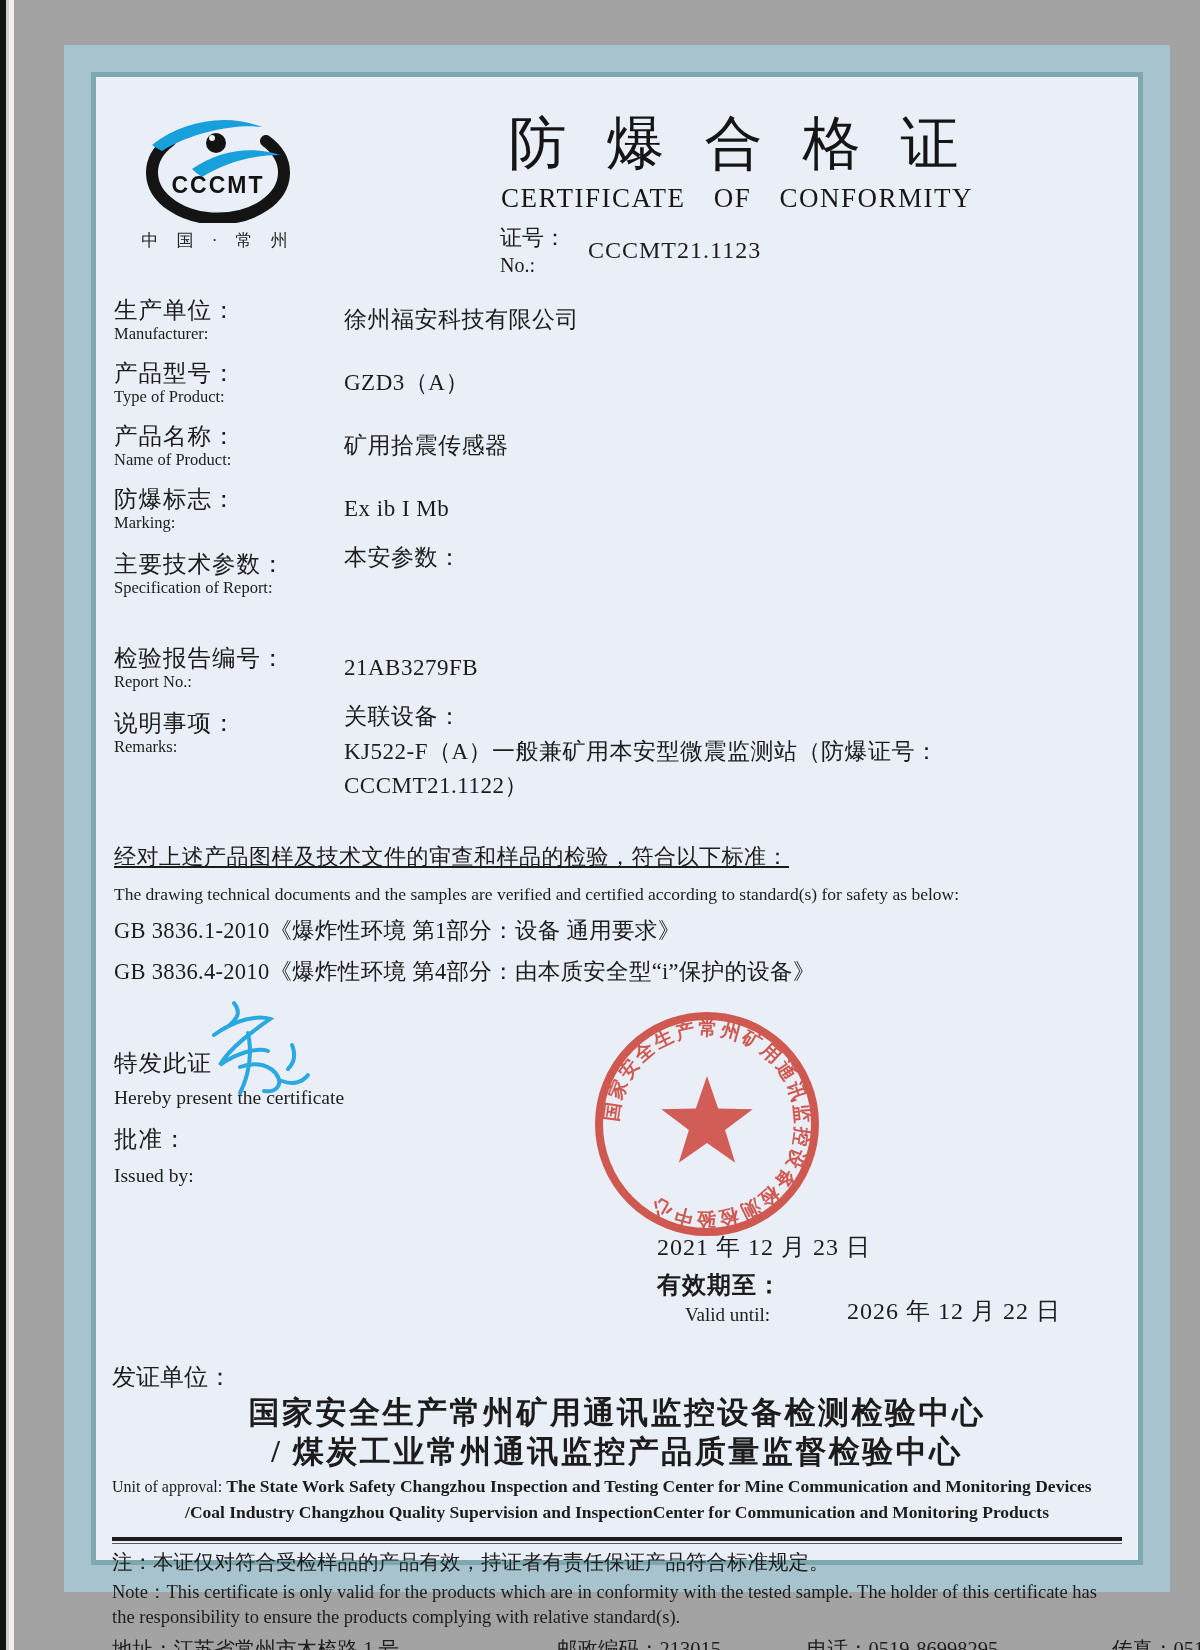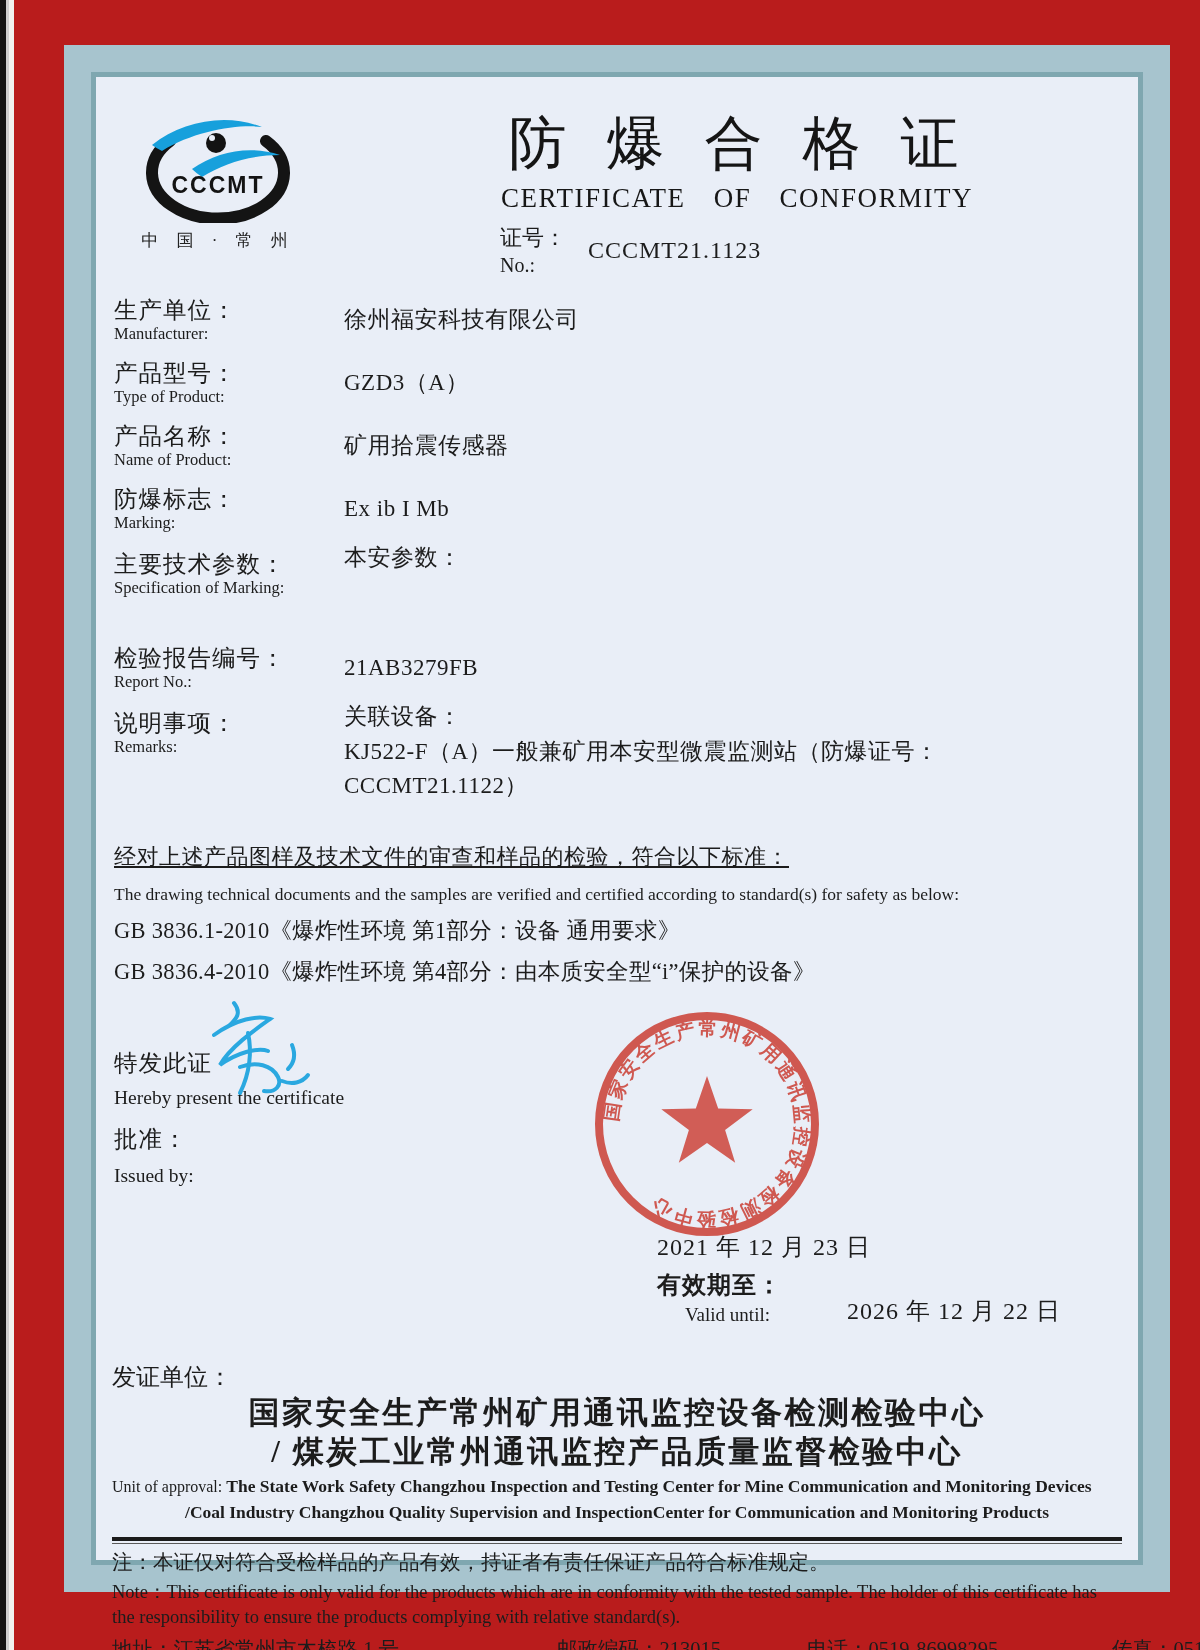--- a/index.html
+++ b/index.html
@@ -7,21 +7,21 @@
   body {
     background:#f7f6f4;
     font-family:"Liberation Serif","DejaVu Serif",serif;
     color:#1c1c1c;
     position:relative;
     overflow:hidden;
   }
   
   .scan-edge { position:absolute; left:0; top:0; width:14px; height:100%;
     background:linear-gradient(90deg,#141414 0 6px,#cfcfcf 6px 9px,#f2f1ef 9px); }
-  .page { position:absolute; left:14px; top:0; right:0; bottom:0; background:#b91c1c; }
+  .page { position:absolute; left:14px; top:0; right:0; bottom:0; background:#a3a3a3; }
 
   .frame {
     position:absolute; left:50px; top:45px; width:1106px; height:1547px;
     background:#a7c4ce; padding:27px 27px 27px 27px;
   }
   .frame-inner {
     width:100%; height:100%;
     border:5px solid #7fa7b0;
     background:#e9eef7;
   }
@@ -153,21 +153,21 @@
           <div class="frow">
             <div class="flabel">
               <div class="zh">防爆标志：</div>
               <div class="en">Marking:</div>
             </div>
             <div class="fvalue">Ex ib I Mb</div>
           </div>
           <div class="frow tall">
             <div class="flabel" style="padding-top:10px;">
               <div class="zh">主要技术参数：</div>
-              <div class="en">Specification of Marking:</div>
+              <div class="en">Specification of Report:</div>
             </div>
             <div class="fvalue">
               <div>本安参数：</div>
             </div>
           </div>
           <div class="frow">
             <div class="flabel">
               <div class="zh">检验报告编号：</div>
               <div class="en">Report No.:</div>
             </div>

